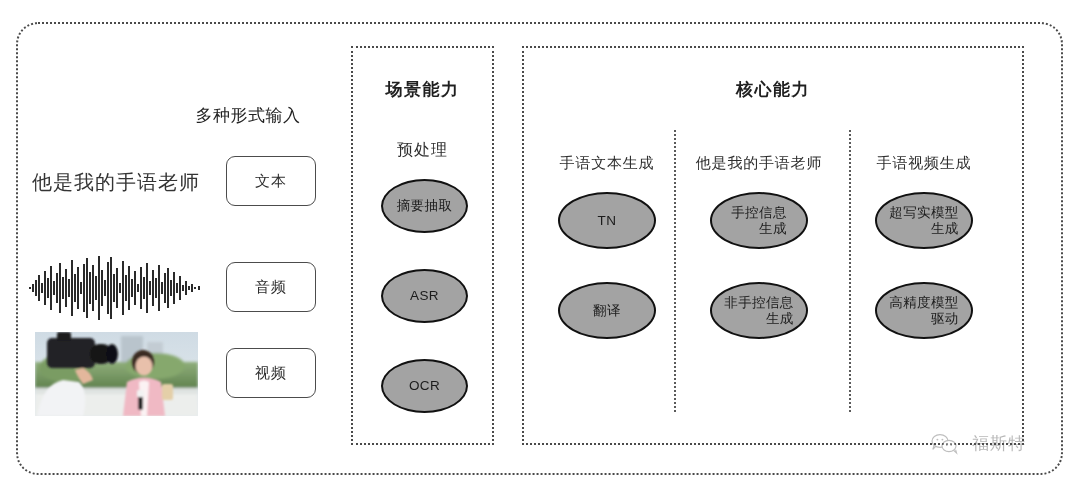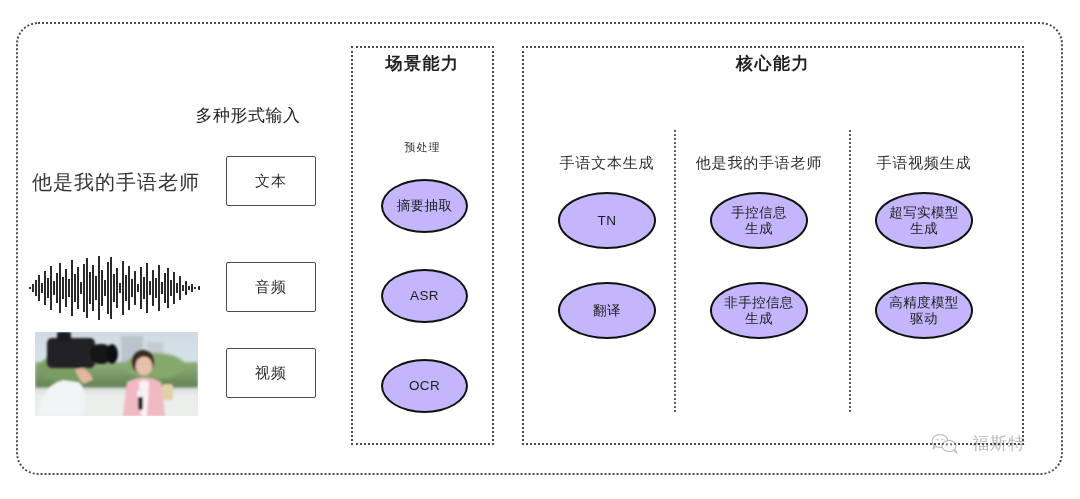--- a/index.html
+++ b/index.html
@@ -90,39 +90,39 @@
   }
 
   .type-box {
     position: absolute;
     left: 208px;
     top: 20px;
     width: 90px;
     height: 50px;
     box-sizing: border-box;
     border: 1.6px solid #4c4c4c;
-    border-radius: 2px;
+    border-radius: 9px;
     background: #ffffff;
     display: flex;
     align-items: center;
     justify-content: center;
     font-size: 15px;
     color: #2e2e2e;
     letter-spacing: 1px;
   }
 
   
   .sub-panel {
     position: absolute;
     box-sizing: border-box;
     border: 2px dotted #4a4a4a;
   }
   .panel-title {
     position: absolute;
-    top: 4px;
+    top: 30px;
     left: 0;
     width: 100%;
     text-align: center;
     font-size: 17px;
     font-weight: bold;
     color: #1f1f1f;
     letter-spacing: 1.5px;
   }
 
   
@@ -130,36 +130,36 @@
     left: 351px;
     top: 46px;
     width: 143px;
     height: 399px;
   }
   .group-label {
     position: absolute;
     width: 100%;
     left: 0;
     text-align: center;
-    font-size: 11px;
+    font-size: 16px;
     color: #2e2e2e;
     letter-spacing: 1px;
   }
   .scene-panel .group-label { top: 92px; }
 
   .ellipse {
     position: absolute;
     box-sizing: border-box;
     border: 2.2px solid #111111;
     border-radius: 50%;
-    background: #c4b5fd;
+    background: #a3a3a3;
     display: flex;
     align-items: center;
     justify-content: center;
-    text-align: center;
+    text-align: right;
     font-size: 13.5px;
     line-height: 1.18;
     color: #1c1c1c;
     letter-spacing: 0.4px;
   }
   .scene-panel .ellipse {
     left: 28px;
     width: 87px;
     height: 54px;
   }

